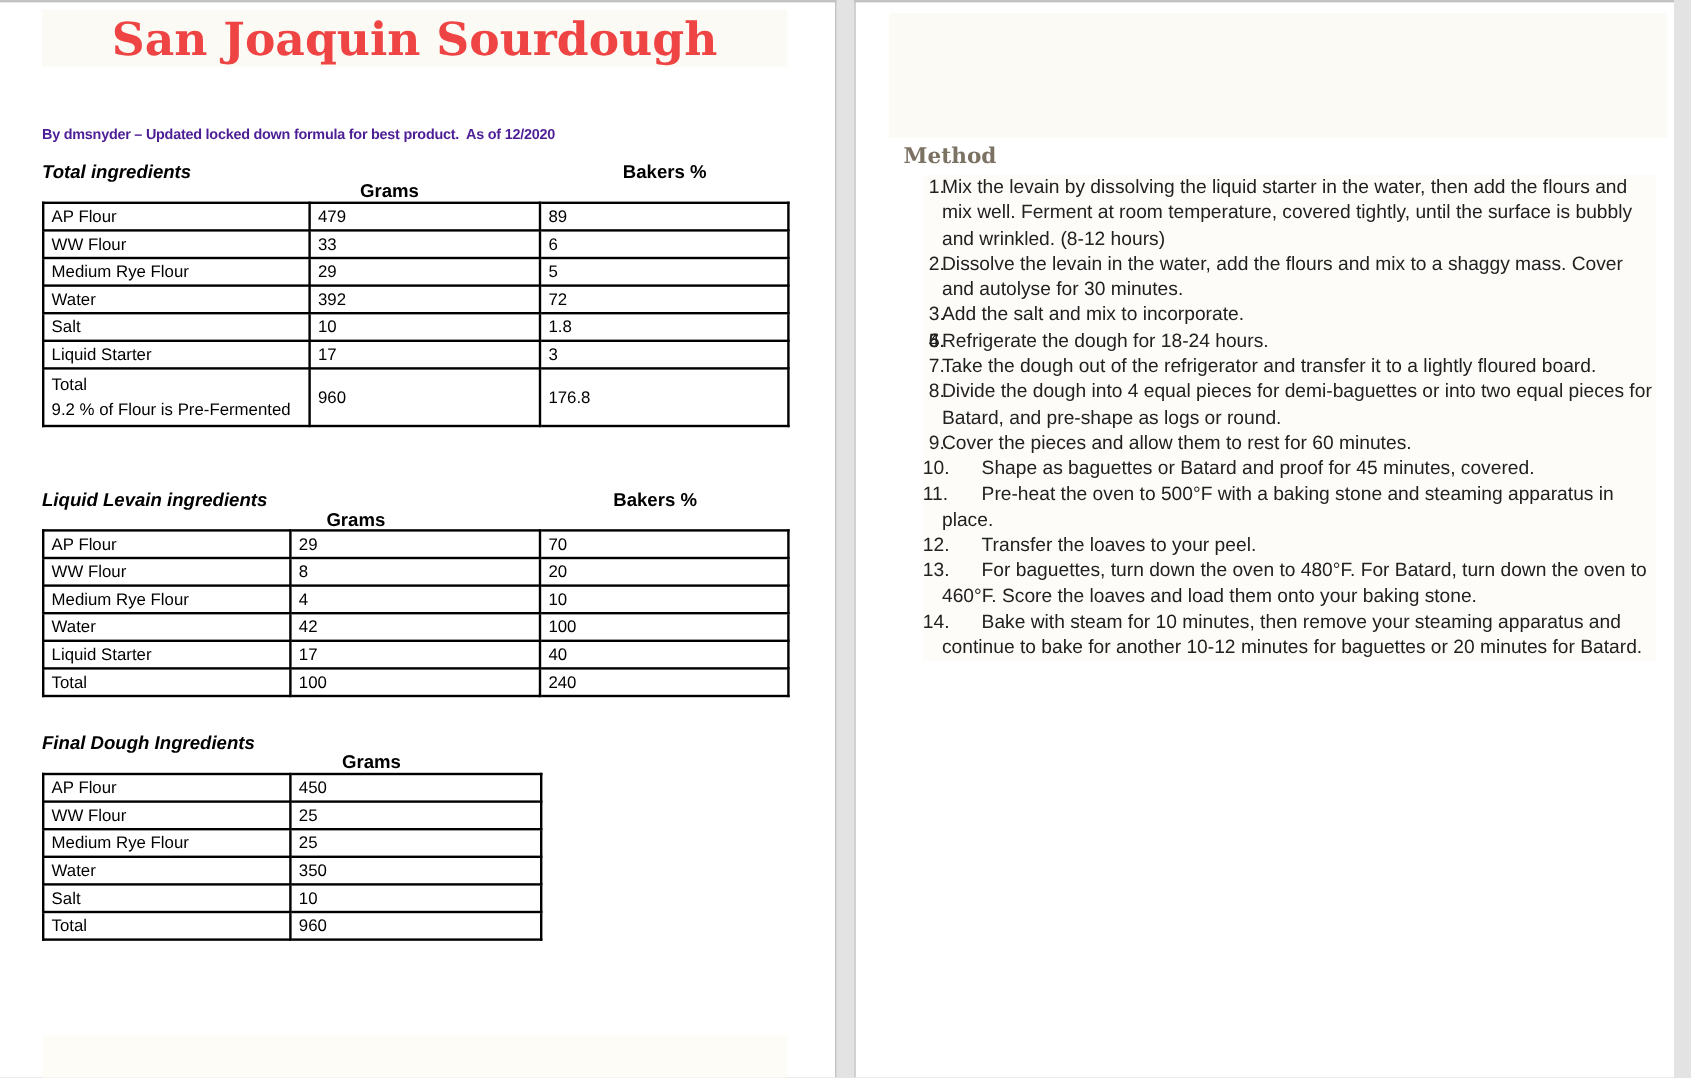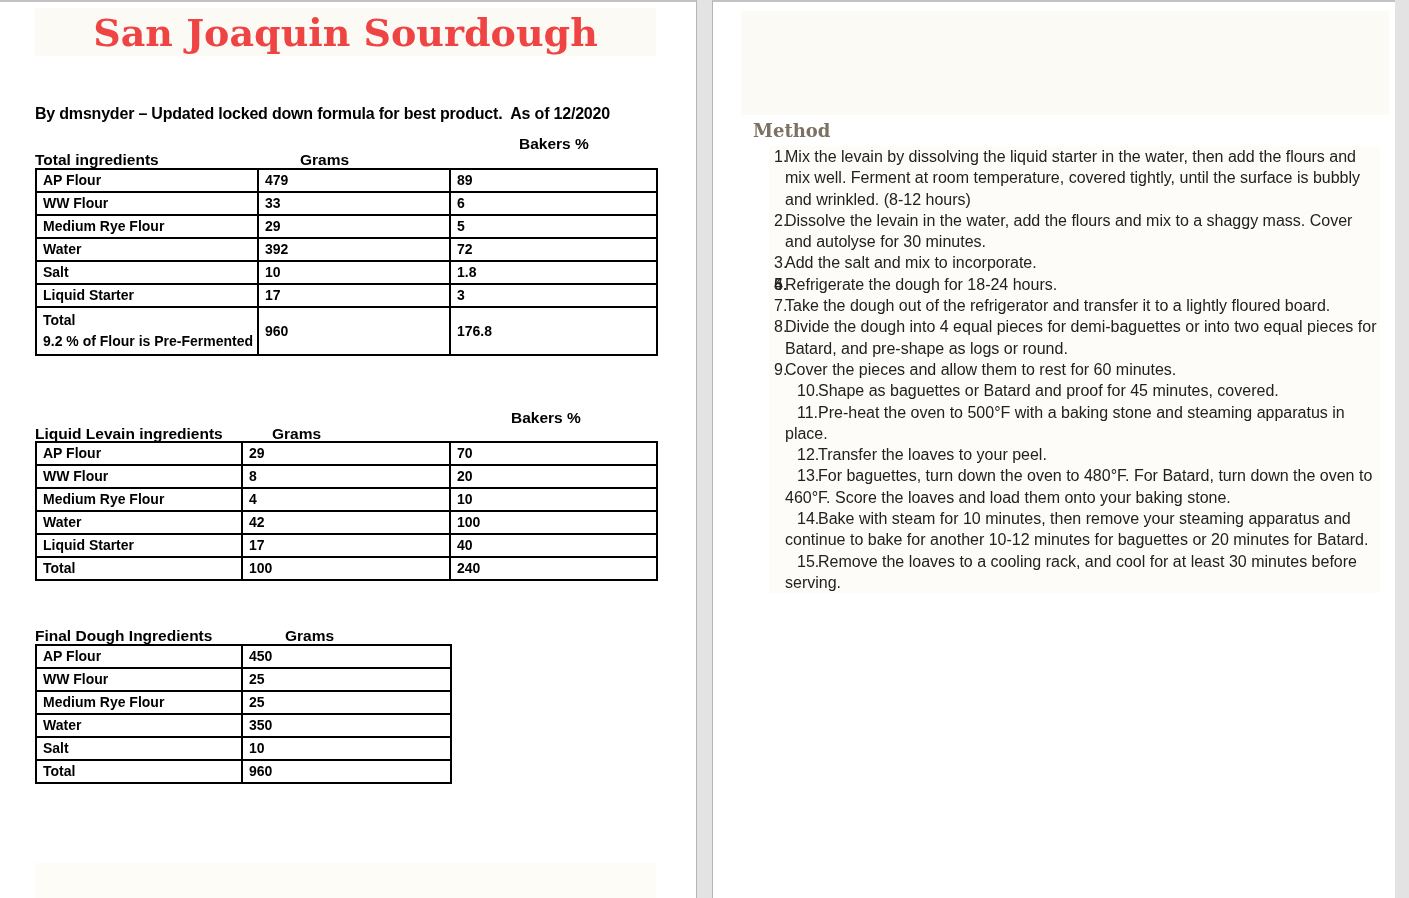--- a/index.html
+++ b/index.html
@@ -20,44 +20,44 @@
   .title-block{
     position:absolute;left:35px;top:6px;width:621px;height:48px;
     background:#fbfaf4;text-align:center;
   }
   .doc-title{
     font-family:"DejaVu Serif",serif;font-weight:bold;
     font-size:38px;line-height:50px;color:#ef4444;white-space:nowrap;
   }
   .byline{
     position:absolute;left:35px;top:103px;
-    font-size:16px;font-weight:bold;color:#000000;
+    font-size:12px;font-weight:bold;color:#4c1d95;
     letter-spacing:-0.2px;white-space:pre;
   }
   .sec-header{
     position:absolute;left:35px;width:621px;height:20px;
     font-weight:bold;font-size:15.5px;color:#000;
   }
-  .sec-header .h-name{position:absolute;left:0;top:16px;}
+  .sec-header .h-name{position:absolute;left:0;top:0;font-style:italic;}
   .sec-header .h-grams{position:absolute;top:16px;}
   .sec-header .h-bakers{position:absolute;top:0;}
   #sec1{top:133px;} #sec1 .h-grams{left:265px;} #sec1 .h-bakers{left:484px;}
   #sec2{top:407px;} #sec2 .h-grams{left:237px;} #sec2 .h-bakers{left:476px;}
   #sec3{top:609px;} #sec3 .h-grams{left:250px;}
 
   table.ing{
     position:absolute;left:35px;border-collapse:collapse;
     table-layout:fixed;
   }
   #table1{top:166px;width:621px;}
   #table2{top:439px;width:621px;}
   #table3{top:642px;width:415px;}
   table.ing td{
     border:2px solid #000;
-    font-weight:bold;font-size:14px;line-height:19px;color:#000;
+    font-weight:normal;font-size:14px;line-height:19px;color:#000;
     padding:1px 0 1px 6px;height:19px;vertical-align:middle;
     overflow:hidden;
   }
   table.ing td.multiline{white-space:pre-wrap;line-height:21px;padding-top:2px;padding-bottom:2px;}
 
   .bottom-block{
     position:absolute;left:35px;top:861px;width:621px;height:37px;
     background:#fdfcf6;
   }
 
@@ -73,21 +73,21 @@
   }
   .method-list{
     position:absolute;left:56px;top:144px;width:611px;
     background:#fdfcf8;
   }
   .step{
     position:relative;padding-left:16px;
     font-size:16px;line-height:21.3px;color:#212121;
   }
   .step .num{position:absolute;left:5px;top:0;}
-  .step.wide .num{left:0;margin-left:28px;}
+  .step.wide .num{left:0;}
   .step .tab{display:inline-block;width:33px;height:1px;}
 </style>
 </head>
 <body>
 
 <div class="page page-left">
 
   <div class="title-block">
     <div class="doc-title">San Joaquin Sourdough</div>
   </div>
@@ -275,17 +275,14 @@
     </div>
     <div class="step wide">
       <span class="num">12.</span><span class="tab"></span><span class="txt">Transfer the loaves to your peel.</span>
     </div>
     <div class="step wide">
       <span class="num">13.</span><span class="tab"></span><span class="txt">For baguettes, turn down the oven to 480°F. For Batard, turn down the oven to 460°F. Score the loaves and load them onto your baking stone.</span>
     </div>
     <div class="step wide">
       <span class="num">14.</span><span class="tab"></span><span class="txt">Bake with steam for 10 minutes, then remove your steaming apparatus and continue to bake for another 10-12 minutes for baguettes or 20 minutes for Batard.</span>
     </div>
-    <div class="step wide">
-      <span class="num">15.</span><span class="tab"></span><span class="txt">Remove the loaves to a cooling rack, and cool for at least 30 minutes before serving.</span>
-    </div>
   </div>
 </div>
 
 </body></html>

